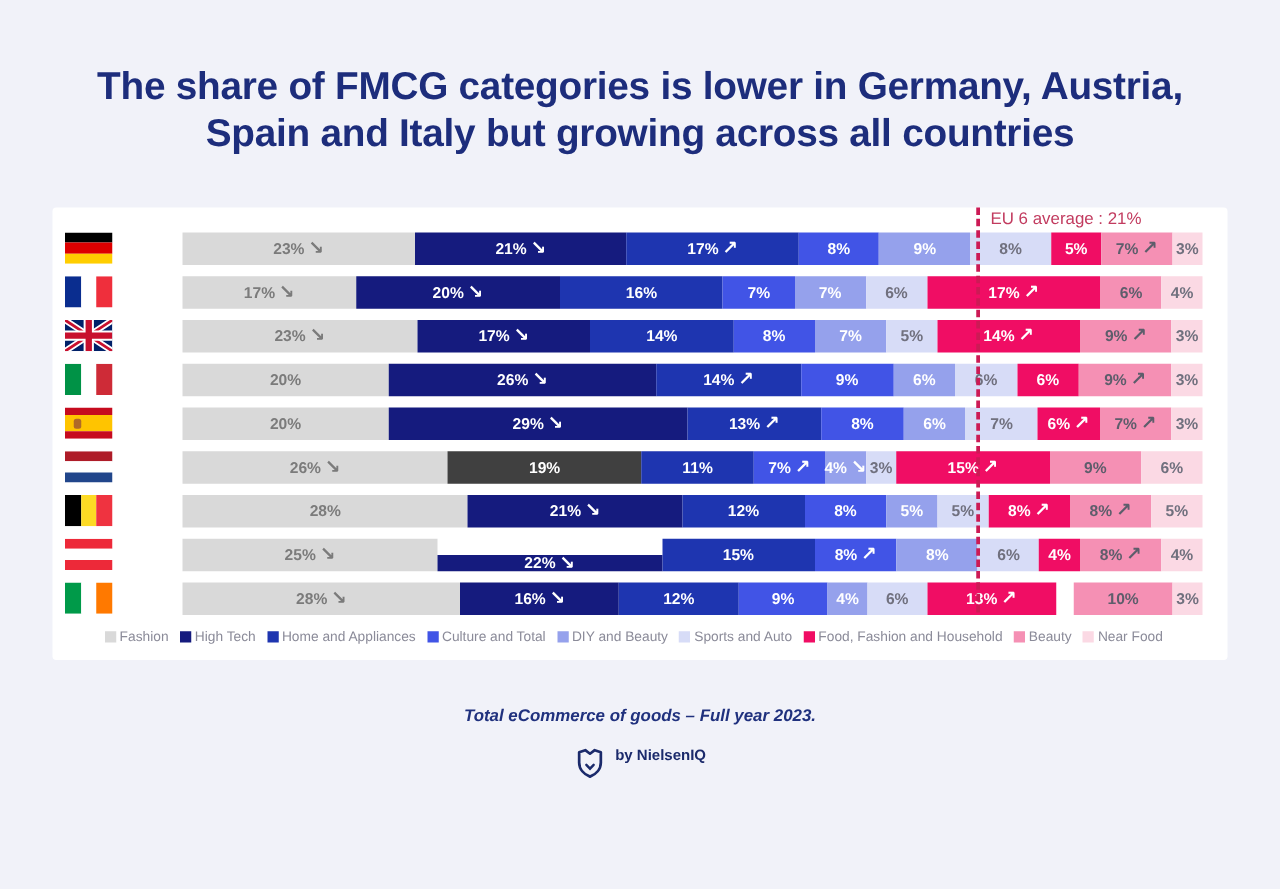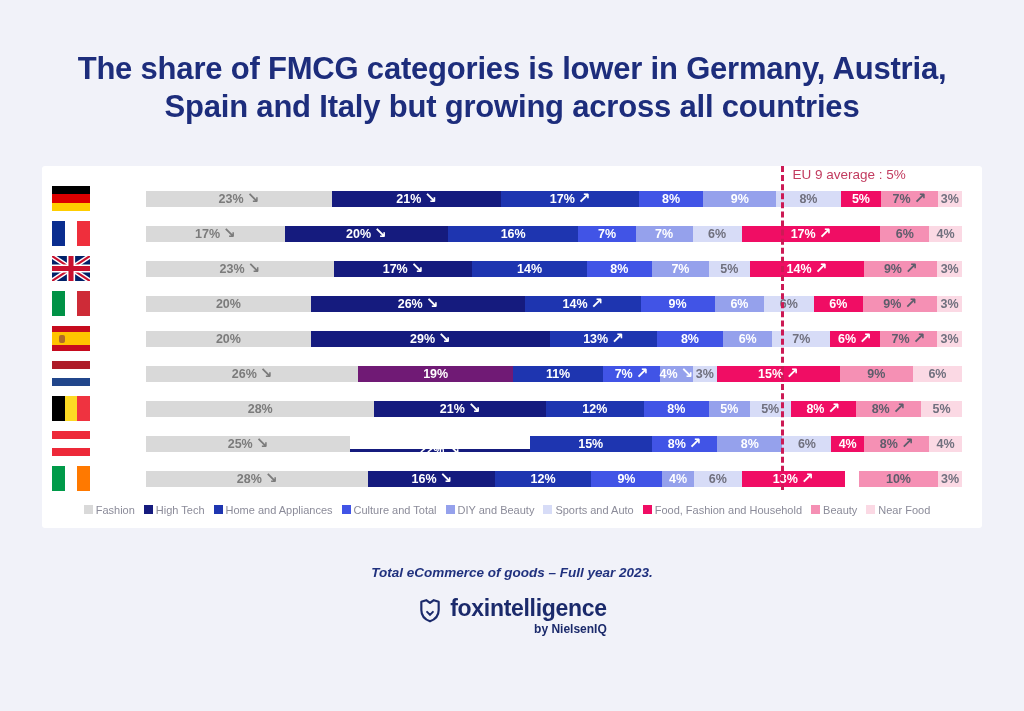--- a/index.html
+++ b/index.html
@@ -8,21 +8,21 @@
   .title{margin:0 auto;padding-top:50px;max-width:890px;text-align:center;
     font-size:31px;line-height:1.22;font-weight:bold;color:#1d2d7c;letter-spacing:-0.2px;}
   .card{width:940px;margin:40px auto 0;background:#ffffff;border-radius:3px;
     padding:0 20px 12px 10px;box-sizing:border-box;}
   .rows{position:relative;padding-top:22px;display:flex;flex-direction:column;gap:13px;}
   .row{display:flex;align-items:center;height:22px;}
   .flag{width:38px;height:25px;flex:0 0 38px;margin-right:12px;display:flex;overflow:hidden;position:relative;}
   .flag > div{flex:1;}
   .flag svg{width:100%;height:100%;display:block;}
   .emblem{position:absolute;left:7px;top:9px;width:6px;height:8px;border-radius:2px;flex:none !important;}
-  .bar{flex:1;display:flex;height:16px;padding-left:44px;}
+  .bar{flex:1;display:flex;height:26px;padding-left:44px;}
   .seg{display:flex;align-items:center;justify-content:center;white-space:nowrap;
     font-size:12.5px;font-weight:bold;overflow:visible;}
   .arr{font-size:15px;margin-left:3px;font-weight:bold;font-family:"DejaVu Sans",sans-serif;line-height:1;}
   .eu-line{position:absolute;top:0;bottom:0;width:0;border-left:3px dashed #cc1a55;z-index:5;}
   .eu-label{position:absolute;top:1px;font-size:13.5px;color:#c23b5f;z-index:6;white-space:nowrap;}
   .legend{margin-top:14px;display:flex;justify-content:center;flex-wrap:nowrap;gap:9px;
     font-size:11px;color:#8b8b99;align-items:center;}
   .lg-item{display:flex;align-items:center;white-space:nowrap;}
   .sw{width:9px;height:9px;display:inline-block;margin-right:3px;flex:none;}
   .footnote{margin-top:36px;text-align:center;font-size:13.5px;font-weight:bold;font-style:italic;
@@ -34,21 +34,21 @@
 </style>
 </head>
 <body>
 
 <div class="page">
   <h1 class="title">The share of FMCG categories is lower in Germany, Austria, Spain and Italy but growing across all countries</h1>
 
   <div class="card">
     <div class="rows" id="rows">
       <div class="eu-line" id="eu-line" style="left: calc(79% + 10.5px); border-left-color: rgb(204, 26, 85);"></div>
-      <div class="eu-label" id="eu-label" style="left: calc(79% + 21.5px);">EU 9 average : 5%</div>
+      <div class="eu-label" id="eu-label" style="left: calc(79% + 21.5px);">EU 6 average : 21%</div>
 
     <div class="row">
           <div class="flag" style="flex-direction: column;">
             <div style="background: rgb(0, 0, 0); flex: 1 1 0%;"></div>
             <div style="background: rgb(221, 0, 0); flex: 1 1 0%;"></div>
             <div style="background: rgb(255, 206, 0); flex: 1 1 0%;"></div>
           </div>
           <div class="bar">
             <div class="seg" style="width: 22.7723%; background: rgb(217, 217, 217); color: rgb(123, 123, 123);">23%<span class="arr">↘</span></div>
             <div class="seg" style="width: 20.7921%; background: rgb(21, 27, 126); color: rgb(255, 255, 255);">21%<span class="arr">↘</span></div>
@@ -139,21 +139,21 @@
           </div>
         </div>
         <div class="row">
           <div class="flag" style="flex-direction: column;">
             <div style="background: rgb(174, 28, 40); flex: 1 1 0%;"></div>
             <div style="background: rgb(255, 255, 255); flex: 1 1 0%;"></div>
             <div style="background: rgb(33, 70, 139); flex: 1 1 0%;"></div>
           </div>
           <div class="bar">
             <div class="seg" style="width: 26%; background: rgb(217, 217, 217); color: rgb(123, 123, 123);">26%<span class="arr">↘</span></div>
-            <div class="seg" style="width: 19%; background: #701a75; color: rgb(255, 255, 255);">19%</div>
+            <div class="seg" style="width: 19%; background: #404040; color: rgb(255, 255, 255);">19%</div>
             <div class="seg" style="width: 11%; background: rgb(30, 53, 176); color: rgb(255, 255, 255);">11%</div>
             <div class="seg" style="width: 7%; background: rgb(65, 84, 230); color: rgb(255, 255, 255);">7%<span class="arr">↗</span></div>
             <div class="seg" style="width: 4%; background: rgb(149, 161, 236); color: rgb(255, 255, 255);">4%<span class="arr">↘</span></div>
             <div class="seg" style="width: 3%; background: rgb(215, 220, 247); color: rgb(112, 112, 126);">3%</div>
             <div class="seg" style="width: 15%; background: rgb(240, 13, 100); color: rgb(255, 255, 255);">15%<span class="arr">↗</span></div>
             <div class="seg" style="width: 9%; background: rgb(245, 144, 180); color: rgb(93, 93, 107);">9%</div>
             <div class="seg" style="width: 6%; background: rgb(251, 217, 228); color: rgb(112, 112, 126);">6%</div>
           </div>
         </div>
         <div class="row">
@@ -254,17 +254,16 @@
   <div class="footnote">
     <div>Total eCommerce of goods – Full year 2023.</div>
   </div>
 
   <div class="logo">
     <svg class="fox-icon" viewBox="0 0 24 24">
       <path d="M4 3.5 L8.5 2 L12 4.6 L15.5 2 L20 3.5 L20 11 C20 16 16.5 19.8 12 21.5 C7.5 19.8 4 16 4 11 Z" fill="none" stroke="#1b2a6b" stroke-width="2" stroke-linejoin="round"></path>
       <path d="M9.3 12.8 L12 15.6 L14.7 12.8" fill="none" stroke="#1b2a6b" stroke-width="1.8" stroke-linecap="round"></path>
     </svg>
     <div>
-      <div class="logo-name">foxintelligence</div>
       <div class="logo-byline">by NielsenIQ</div>
     </div>
   </div>
 </div>
 
 </body></html>

